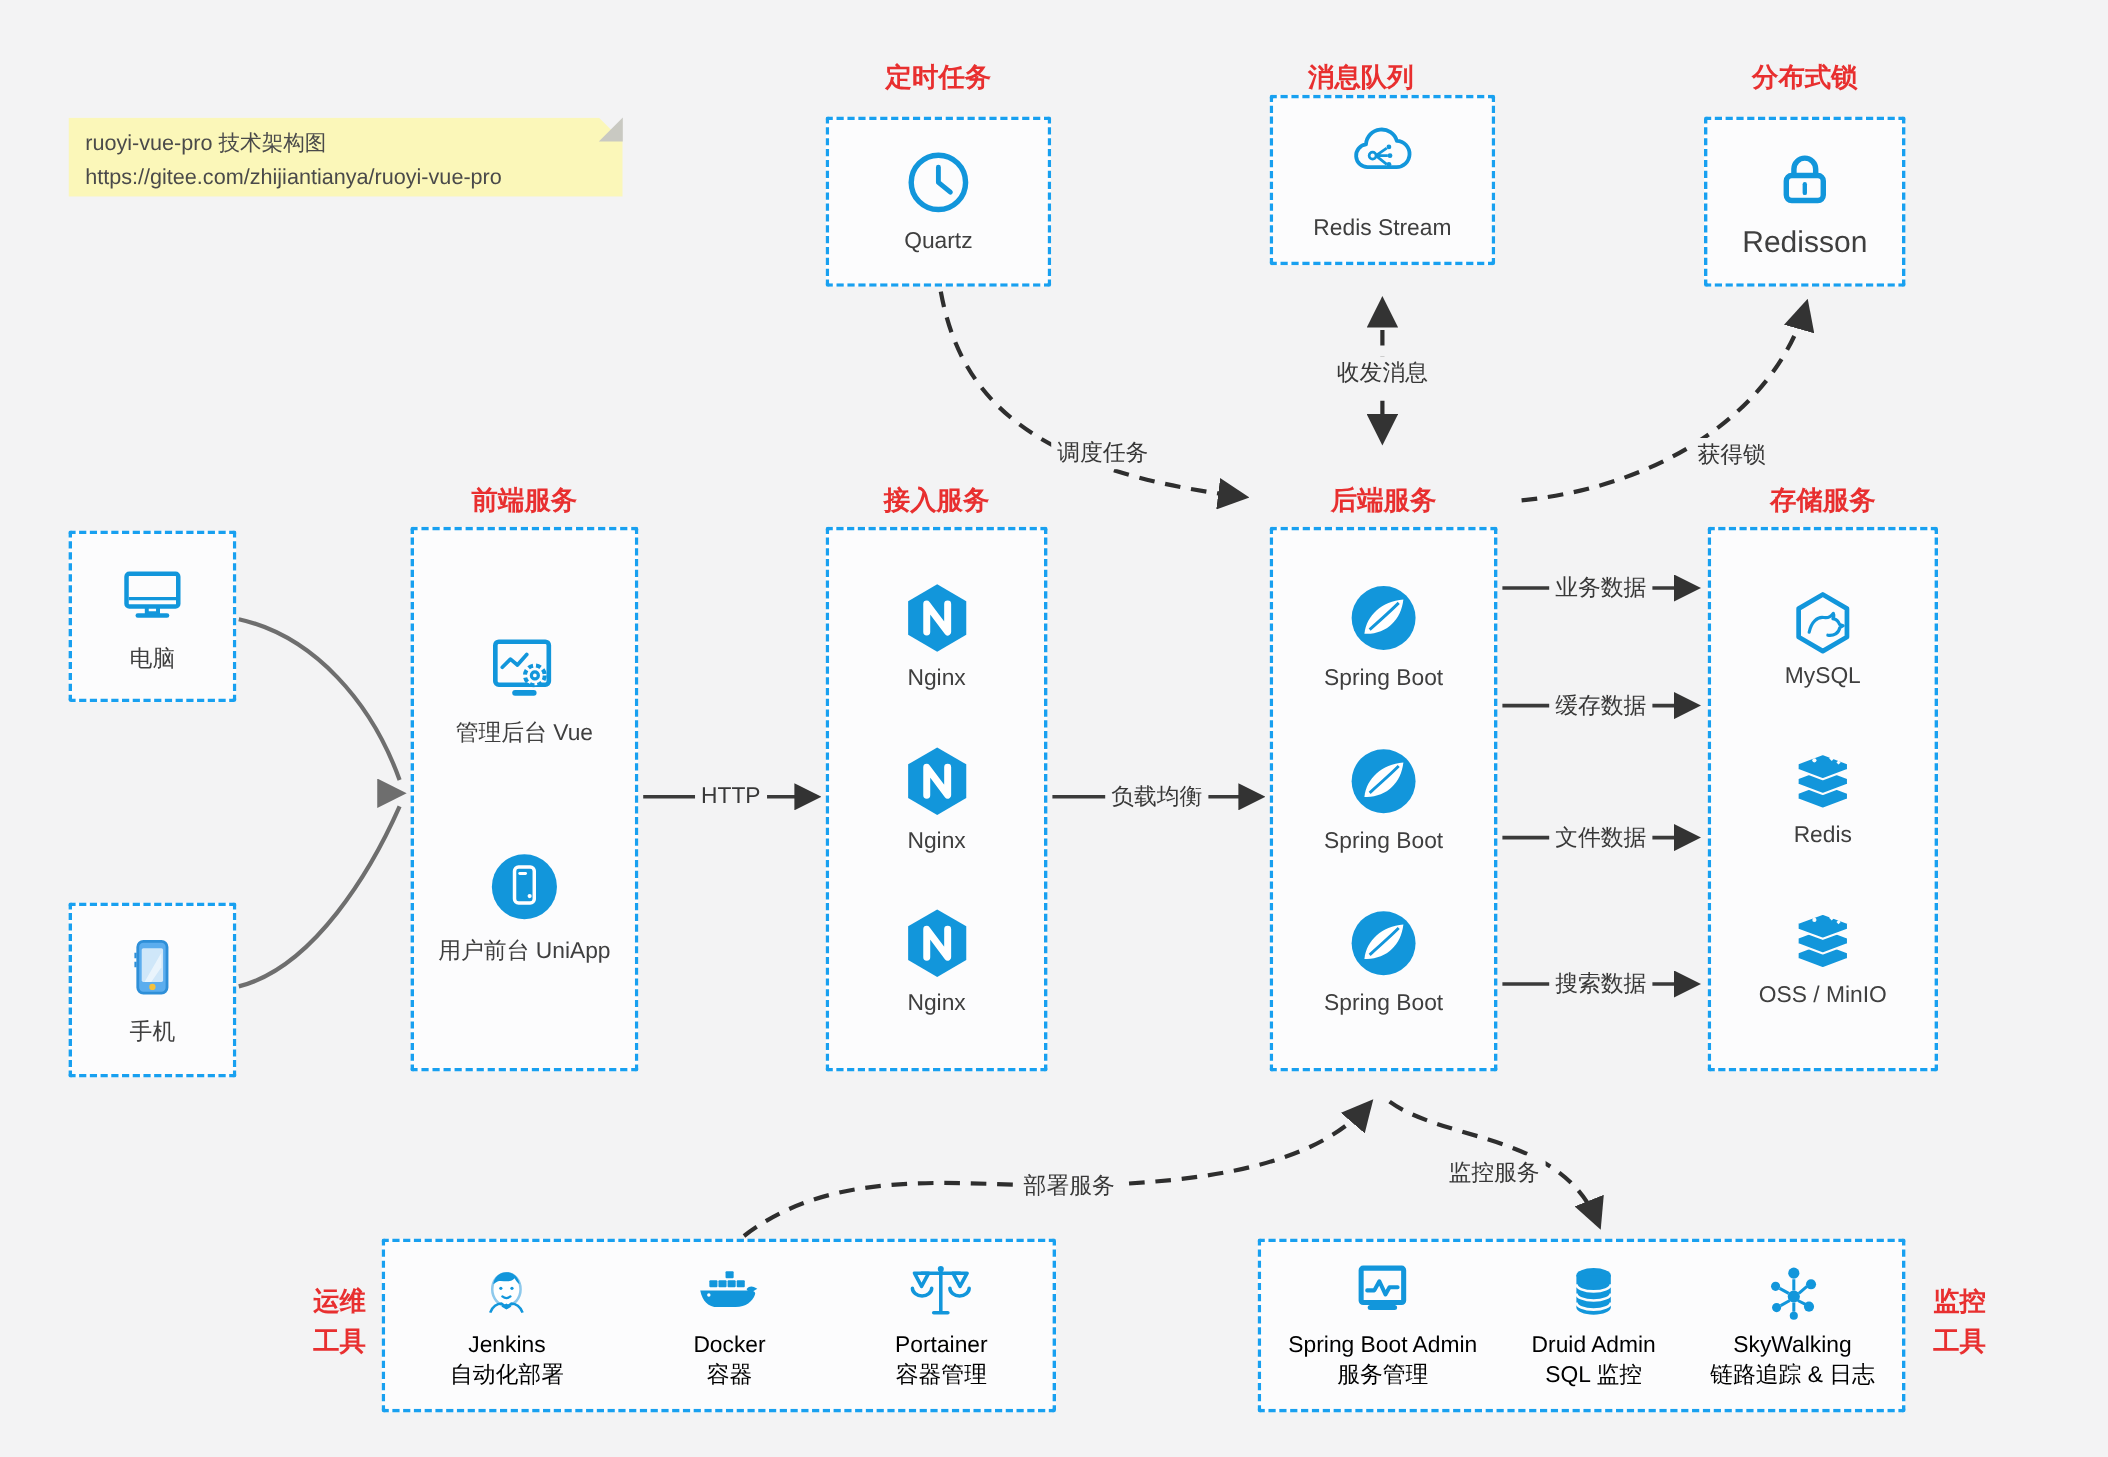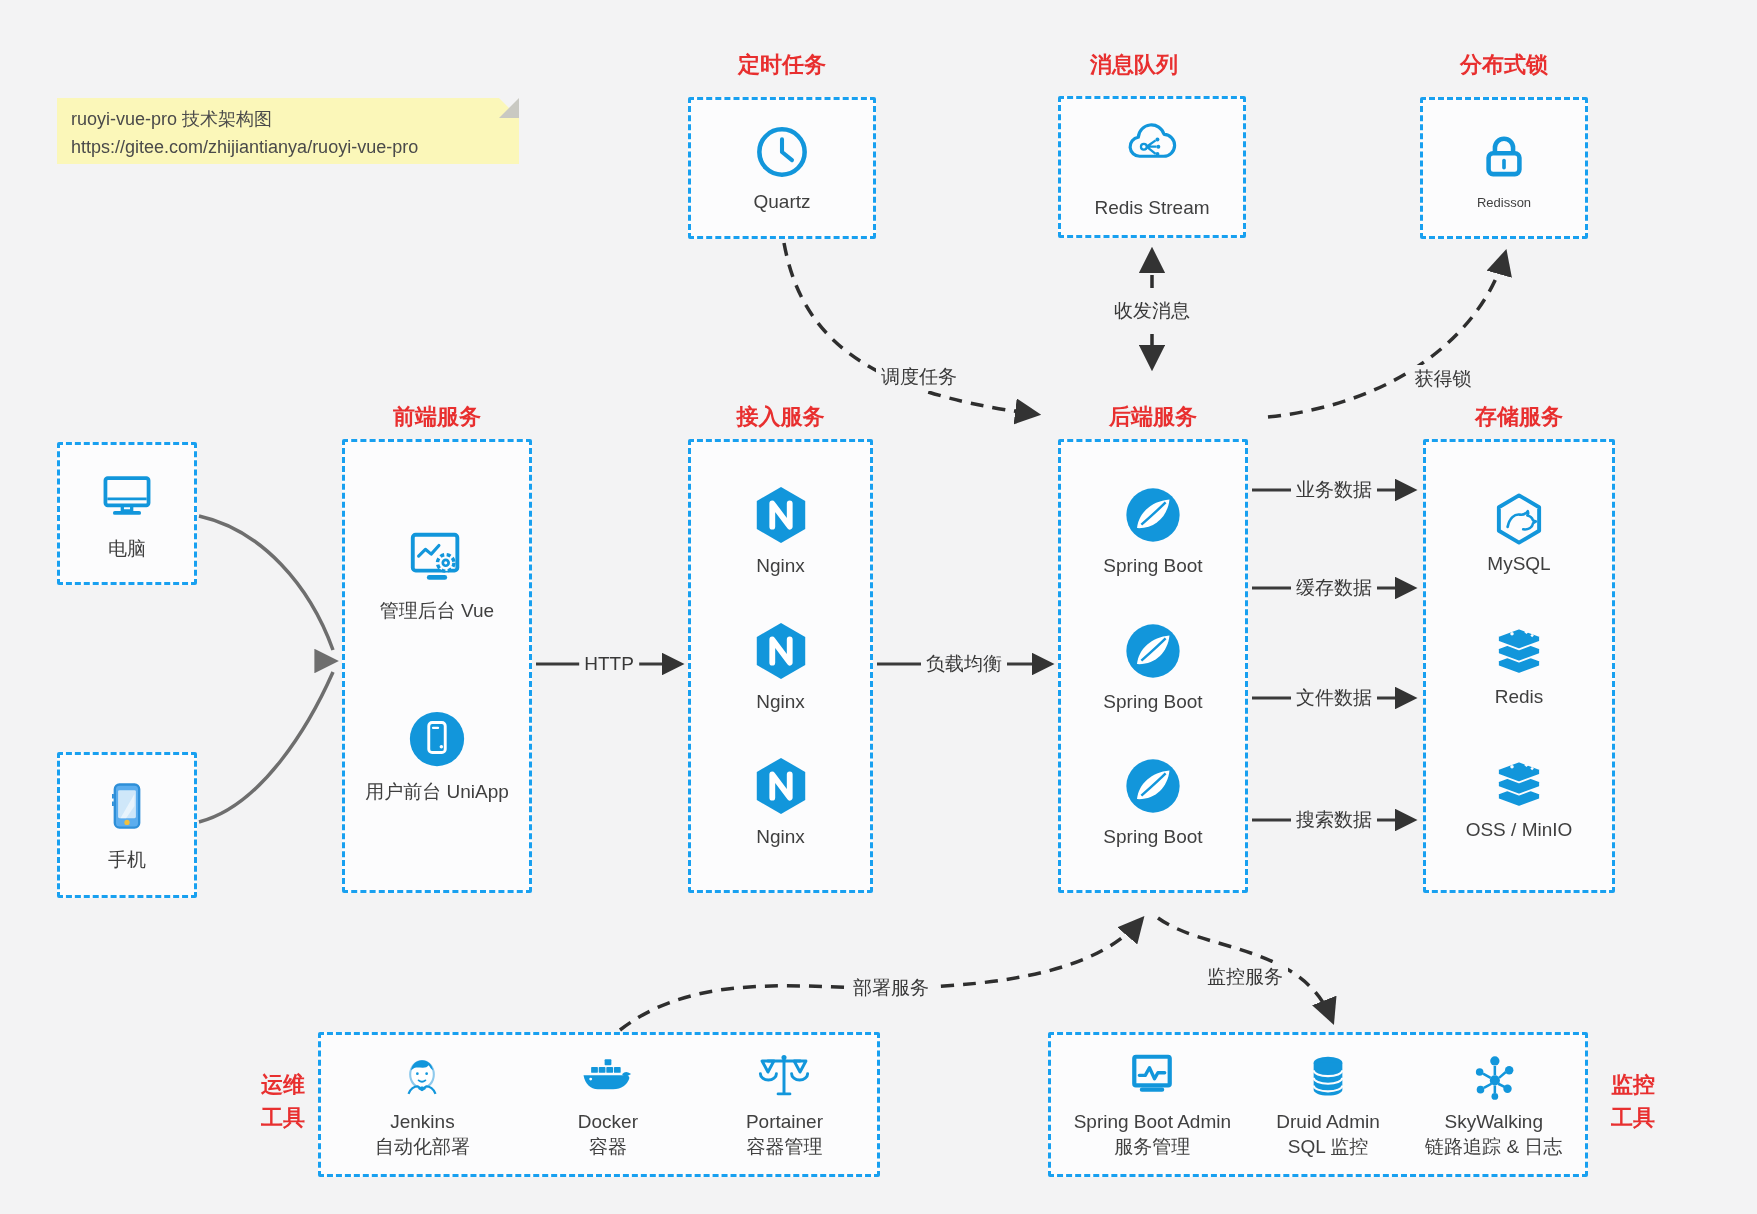--- a/index.html
+++ b/index.html
@@ -33,21 +33,21 @@
     background:#fbf7b9;z-index:1;
     clip-path:polygon(0 0,442px 0,462px 20px,462px 66px,0 66px);
     font-size:18px;color:#4a4a4a;line-height:1.55;
     padding:8px 0 0 14px;box-sizing:border-box;
   }
   .note-fold{
     position:absolute;left:499px;top:98px;width:0;height:0;z-index:2;
     border-bottom:20px solid #c9c9c2;border-left:20px solid transparent;
   }
   .b-item{display:flex;flex-direction:column;align-items:center;gap:5px;}
-  .b-item .l1,.b-item .l2{font-size:19px;line-height:1.32;color:#404040;text-align:center;white-space:nowrap;}
+  .b-item .l1,.b-item .l2{font-size:19px;line-height:1.32;color:#000000;text-align:center;white-space:nowrap;}
   .icon62{width:62px;height:62px;}
   .icon58{width:58px;height:58px;}
   .icon56{width:56px;height:56px;}
   .icon54{width:54px;height:54px;}
   .icon60{width:60px;height:60px;}
 </style>
 </head>
 <body>
 
 <svg width="0" height="0" style="position:absolute" aria-hidden="true">
@@ -198,33 +198,33 @@
 
 <div class="group-title" style="left:688px;top:50px;width:188px;">定时任务</div>
 <div class="dashed-box center-col" style="left:688px;top:97px;width:188px;height:142px;">
   <svg class="icon58">
       <use href="#i-clock"></use>
     </svg>
   <div class="lbl" style="font-size:19px">Quartz</div>
 </div>
 
 <div class="group-title" style="left:1040px;top:50px;width:188px;">消息队列</div>
-<div class="dashed-box center-col" style="left:1058px;top:96px;width:188px;height:142px;gap:24px;">
+<div class="dashed-box center-col" style="left:1058px;top:79px;width:188px;height:142px;gap:24px;">
   <svg class="icon58">
       <use href="#i-cloud"></use>
     </svg>
   <div class="lbl" style="font-size:19px">Redis Stream</div>
 </div>
 
 <div class="group-title" style="left:1420px;top:50px;width:168px;">分布式锁</div>
 <div class="dashed-box center-col" style="left:1420px;top:97px;width:168px;height:142px;">
   <svg class="icon58">
       <use href="#i-lock"></use>
     </svg>
-  <div class="lbl" style="font-size:13px">Redisson</div>
+  <div class="lbl" style="font-size:25px">Redisson</div>
 </div>
 
 <div class="dashed-box center-col" style="left:57px;top:442px;width:140px;height:143px;">
   <svg class="icon60">
       <use href="#i-pc"></use>
     </svg>
   <div class="lbl" style="font-size:19px">电脑</div>
 </div>
 <div class="dashed-box center-col" style="left:57px;top:752px;width:140px;height:146px;">
   <svg class="icon60">

